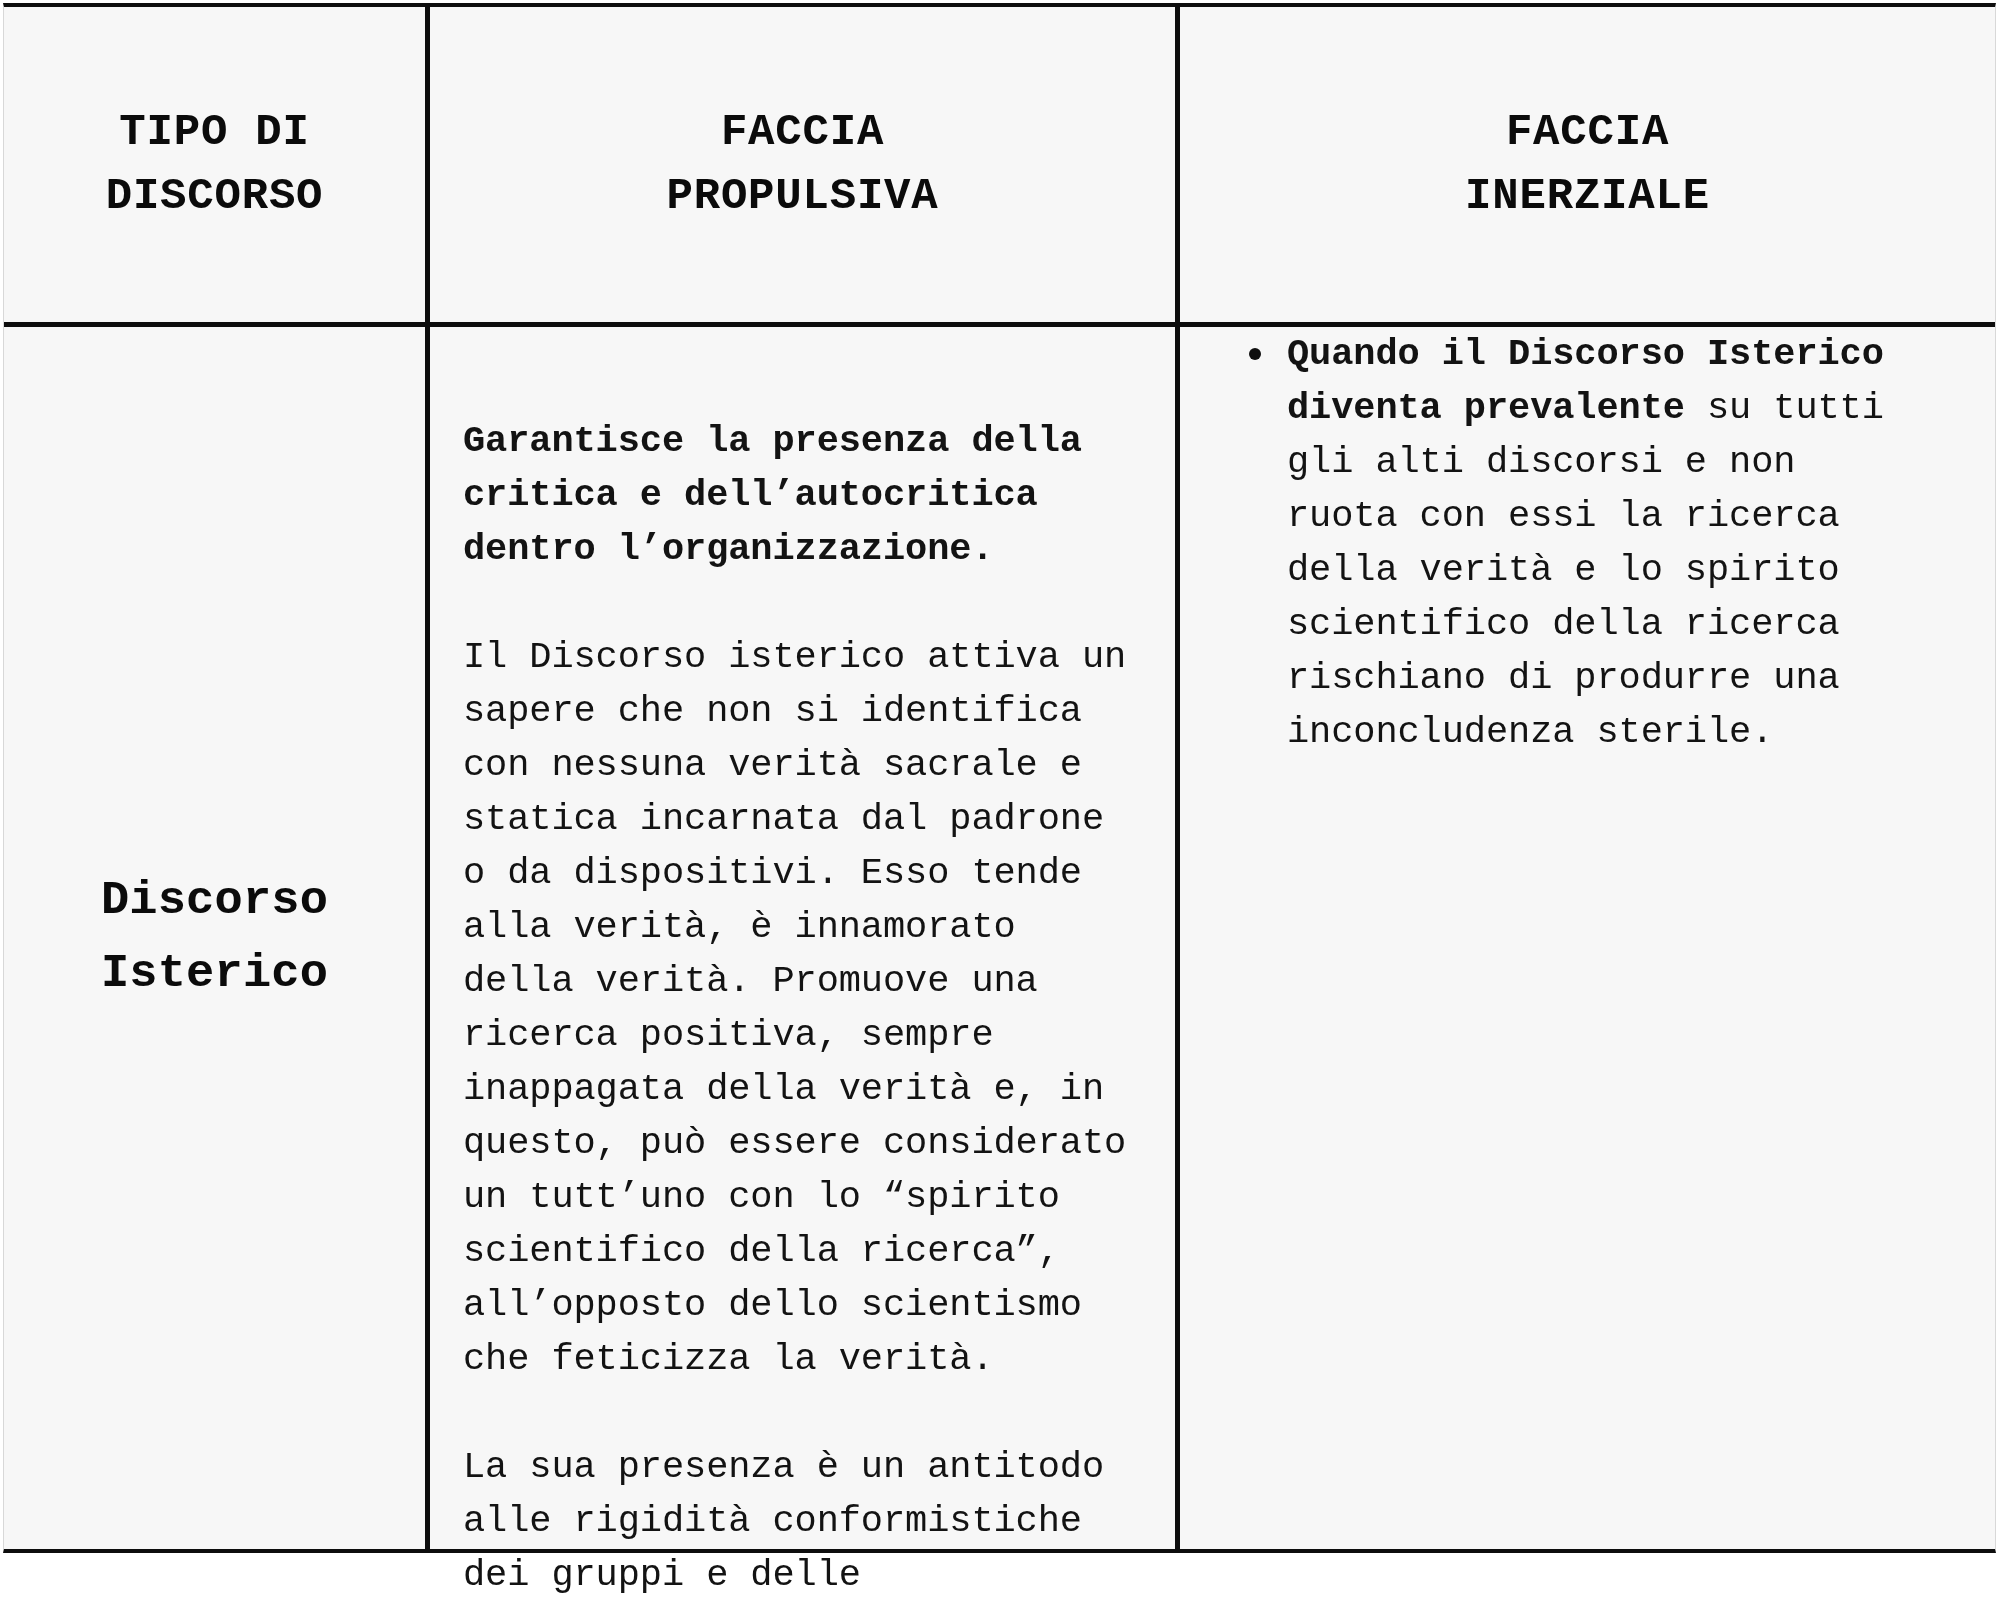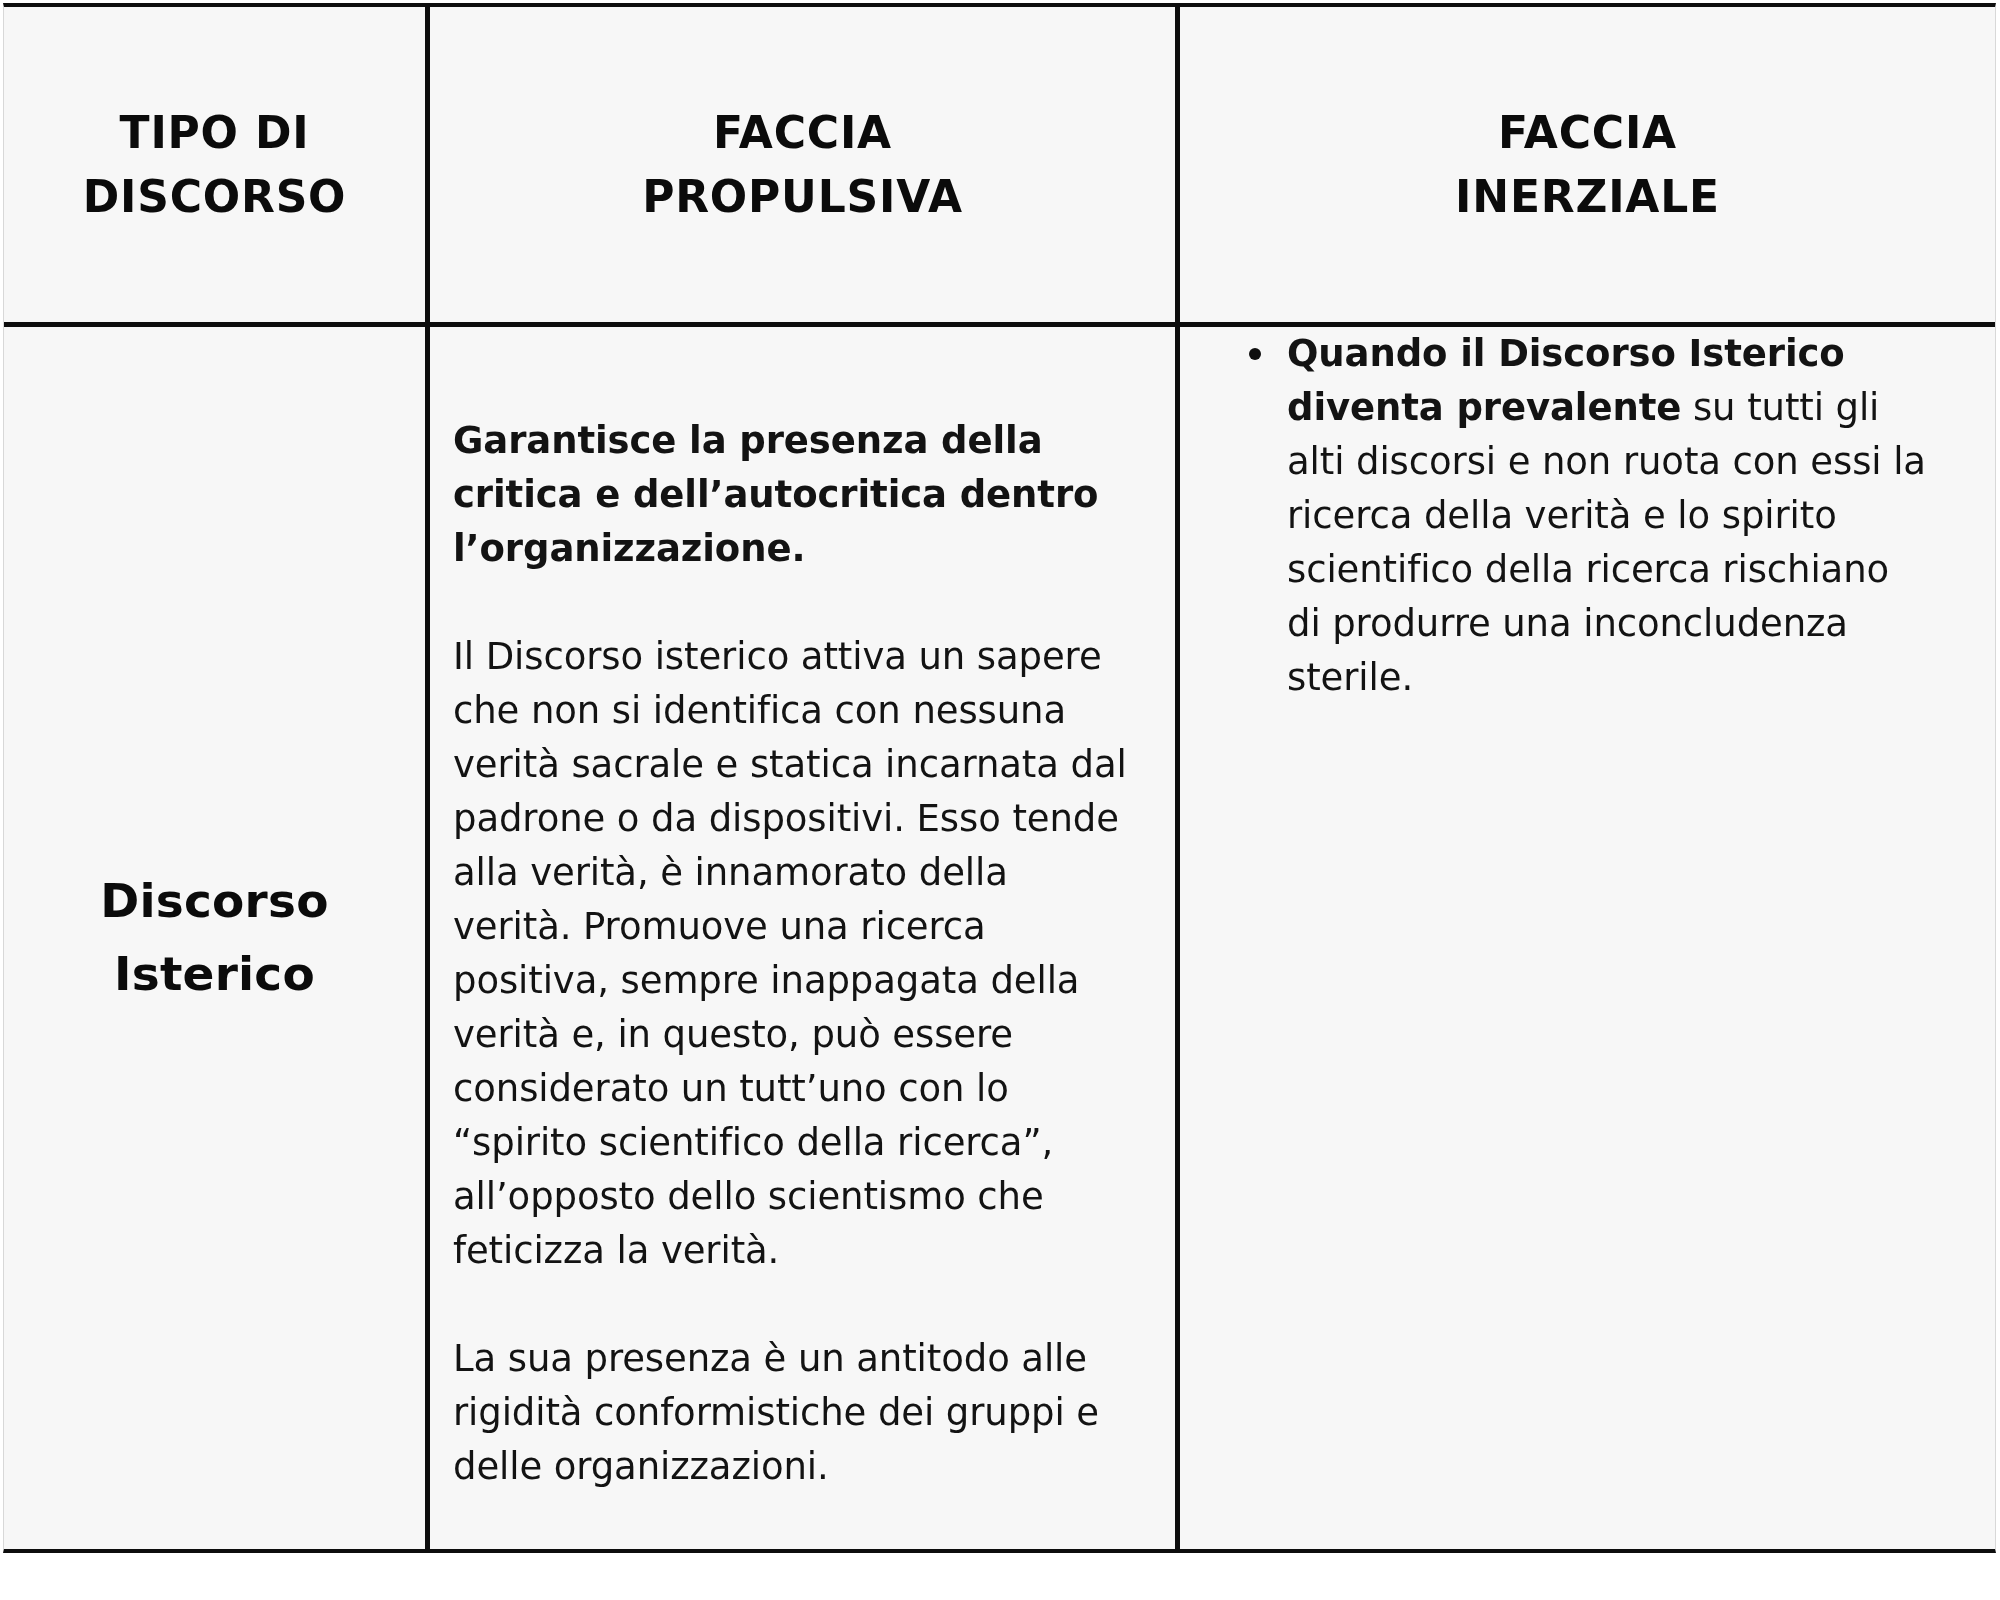--- a/index.html
+++ b/index.html
@@ -13,20 +13,21 @@
     font-family: "DejaVu Sans", "Liberation Sans", sans-serif;
     -webkit-font-smoothing: antialiased;
   }
 
   .page {
     position: relative;
     width: 2000px;
     height: 1600px;
     background: #ffffff;
     overflow: hidden;
+    font-family: Liberation Mono, monospace;
   }
 
   
   .table-wrap {
     position: absolute;
     left: 3px;
     top: 3px;
     width: 1993px;
     height: 1550px;
     background: #f7f7f7;
@@ -92,21 +93,21 @@
     height: 1222px;
   }
 
   .bcell {
     position: absolute;
     top: 0;
     height: 100%;
     box-sizing: border-box;
   }
   .bcell-1 { left: 0px;    width: 421px; }
-  .bcell-2 { left: 412px;  width: 873px; }
+  .bcell-2 { left: 422px;  width: 873px; }
   .bcell-3 { left: 1176px; width: 815px; }
 
   
   .row-label-box {
     width: 100%;
     height: 100%;
     display: flex;
     align-items: center;
     justify-content: center;
   }

